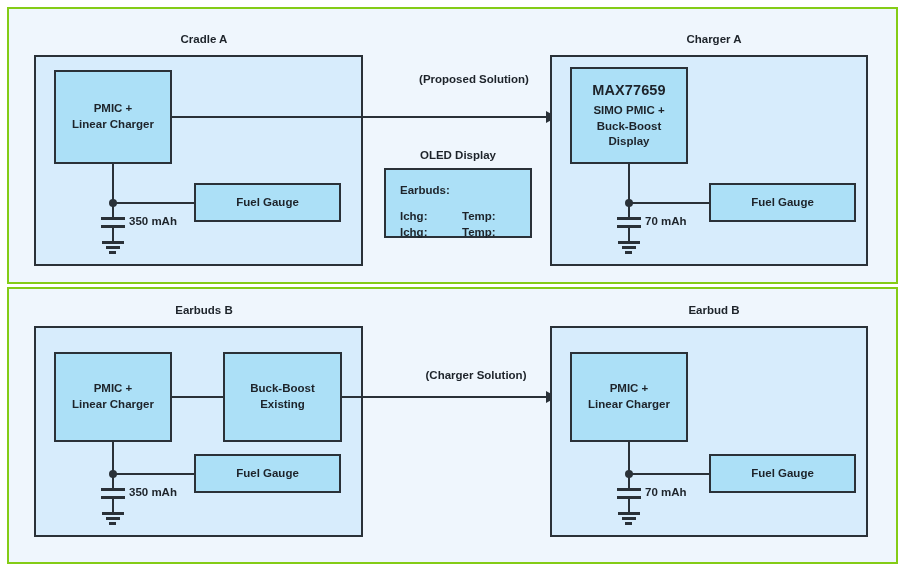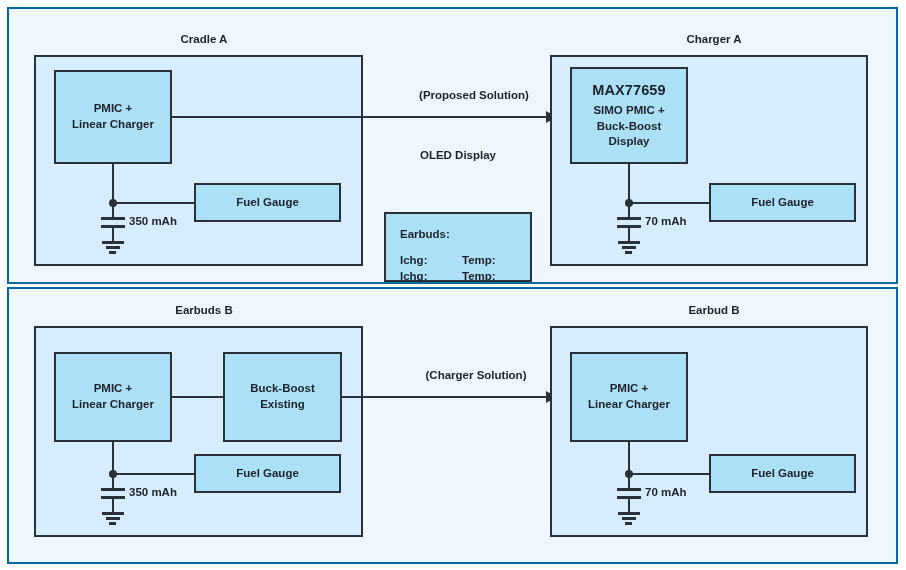--- a/index.html
+++ b/index.html
@@ -15,21 +15,21 @@
     background:#ffffff;
     overflow:hidden;
   }
 
   
   .abs{position:absolute;box-sizing:border-box;}
 
   
   .panel{
     background:#eff6fd;
-    border:2px solid #0369a1;
+    border:2px solid #84cc16;
   }
 
   
   .enclosure{
     background:#d7ecfc;
     border:2px solid #2a3138;
   }
 
   
   .block{
@@ -140,28 +140,28 @@
 
     <div class="wire-v" style="left:103px;top:196px;height:12px;"></div>
     <div class="cap-plate-top" style="left:92px;top:208px;"></div>
     <div class="cap-plate-bot" style="left:92px;top:216px;"></div>
     <div class="wire-v" style="left:103px;top:219px;height:13px;"></div>
     <div class="gnd-b1" style="left:93px;top:232px;"></div>
     <div class="gnd-b2" style="left:97px;top:237px;"></div>
     <div class="gnd-b3" style="left:100px;top:242px;"></div>
     <div class="cap-label" style="left:120px;top:206px;">350 mAh</div>
 
-    <div class="caption" style="left:380px;top:80px;width:170px;">(Proposed Solution)</div>
+    <div class="caption" style="left:380px;top:64px;width:170px;">(Proposed Solution)</div>
 
     <div class="wire-h" style="left:163px;top:107px;width:374px;"></div>
     <div class="arrowhead" style="left:537px;top:102px;"></div>
 
     <div class="caption" style="left:379px;top:140px;width:140px;">OLED Display</div>
 
-    <div class="abs oled-screen" style="left:375px;top:159px;width:148px;height:70px;margin-top:44px;">
+    <div class="abs oled-screen" style="left:375px;top:159px;width:148px;height:70px;">
       <div>Earbuds:</div>
       <div class="oled-gap"></div>
       <div class="oled-row">
         <span class="c1">Ichg:</span>
         <span class="c2">Temp:</span>
       </div>
       <div class="oled-row">
         <span class="c1">Ichg:</span>
         <span class="c2">Temp:</span>
       </div>

